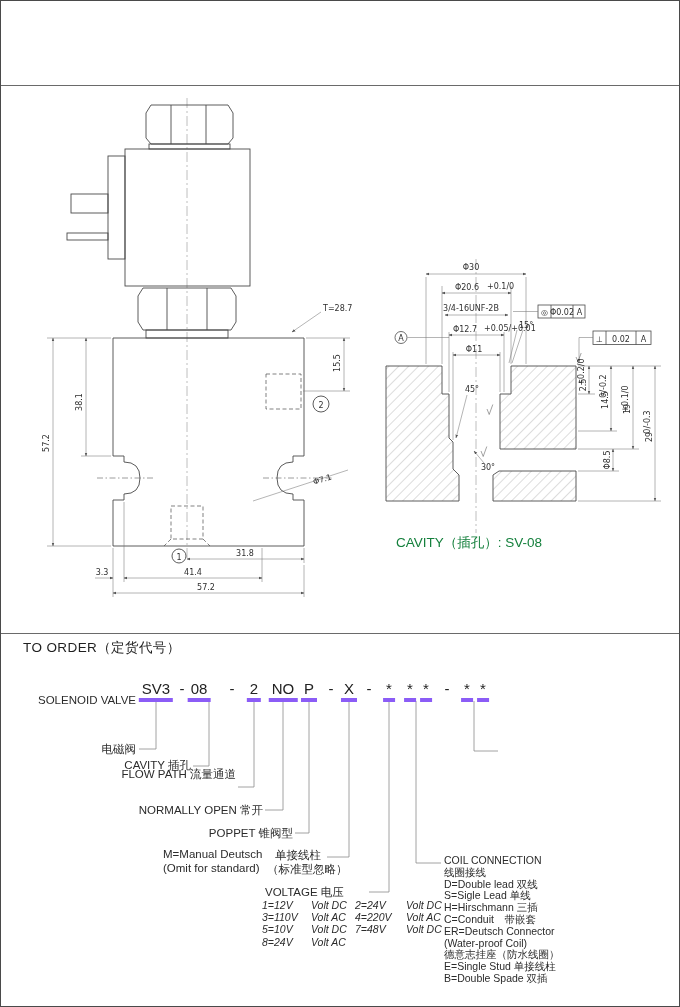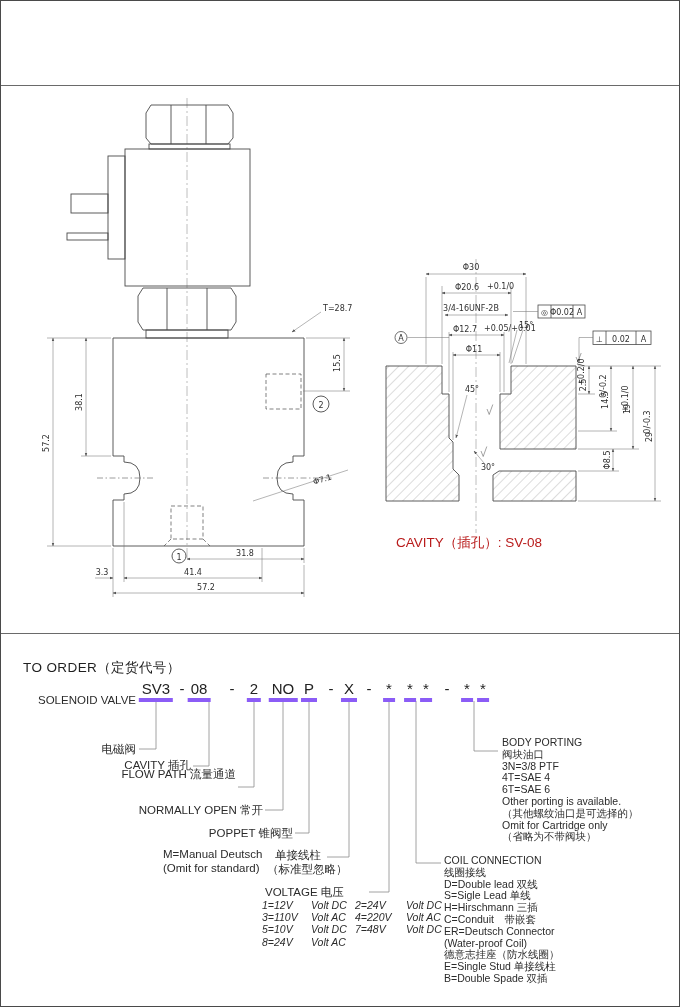--- a/index.html
+++ b/index.html
@@ -4,22 +4,22 @@
 <style>
   html,body { margin:0; padding:0; background:#e8e8e8; }
   .page {
     position:relative; width:680px; height:1007px; margin:0 auto;
     background:#fff; border:1px solid #4a4a4a; box-sizing:border-box;
     font-family:"Liberation Sans", sans-serif; color:#2b2b2b; overflow:hidden;
   }
   .rule { position:absolute; left:0; right:0; border-top:1px solid #6a6a6a; }
   svg.overlay { position:absolute; left:0; top:0; width:680px; height:1007px; }
   svg text { fill:#2f2f2f; font-family:"DejaVu Sans","Liberation Sans",sans-serif; font-size:8px; }
-  .order-title { position:absolute; left:22px; top:638px; font-size:13.5px; letter-spacing:0.4px; color:#1f1f1f;margin-top:20px; }
-  .caption { position:absolute; left:395px; top:533px; font-size:13.5px; color:#b91c1c; }
+  .order-title { position:absolute; left:22px; top:638px; font-size:13.5px; letter-spacing:0.4px; color:#1f1f1f; }
+  .caption { position:absolute; left:395px; top:533px; font-size:13.5px; color:#15803d; }
   .code { position:absolute; top:679px; transform:translateX(-50%); font-size:15px; color:#222; white-space:nowrap; line-height:17px; }
   .code.u { border-bottom:4px solid #8b5cf6; padding:0 3px 1px 3px; }
   .lbl { position:absolute; font-size:11.5px; white-space:nowrap; color:#2b2b2b; }
   .lbl.r { text-align:right; }
   .vgrid { position:absolute; left:261px; top:898px; display:grid;
            grid-template-columns:49px 44px 51px 46px; grid-auto-rows:12.2px;
            font-size:10.5px; color:#2b2b2b;font-style:italic; }
   .list { position:absolute; font-size:10.5px; line-height:11.8px; white-space:nowrap; color:#2b2b2b; }
 </style>
 </head>
@@ -253,24 +253,13 @@
     <div>S=Sigle Lead 单线</div>
     <div>H=Hirschmann 三插</div>
     <div>C=Conduit　带嵌套</div>
     <div>ER=Deutsch Connector</div>
     <div>(Water-proof Coil)</div>
     <div>德意志挂座（防水线圈）</div>
     <div>E=Single Stud 单接线柱</div>
     <div>B=Double Spade 双插</div>
   </div>
 
-  <div class="list" style="left:501px; top:736px">
-    <div>BODY PORTING</div>
-    <div>阀块油口</div>
-    <div>3N=3/8 PTF</div>
-    <div>4T=SAE 4</div>
-    <div>6T=SAE 6</div>
-    <div>Other porting is available.</div>
-    <div>（其他螺纹油口是可选择的）</div>
-    <div>Omit for Cartridge only</div>
-    <div>（省略为不带阀块）</div>
-  </div>
 </div>
 
 </body></html>

